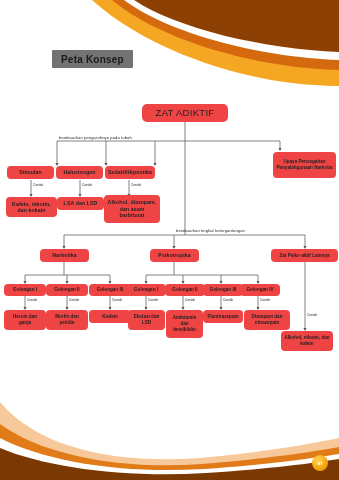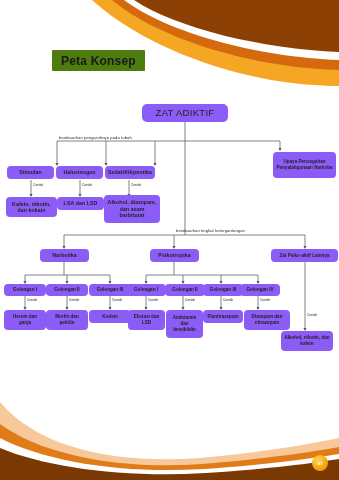--- a/index.html
+++ b/index.html
@@ -14,36 +14,36 @@
     position:absolute;inset:0;
     width:339px;height:480px;
     overflow:hidden;
     background:#ffffff;
   }
   .deco{position:absolute;left:0;top:0;width:339px;height:480px;pointer-events:none;}
 
   
   .peta{
     position:absolute;left:52px;top:50px;
-    background:#4d7c0f;
+    background:#737373;
     color:#1a1a1a;
-    font-size:12px;font-weight:bold;
+    font-size:10px;font-weight:bold;
     letter-spacing:.2px;
     padding:3.5px 9px 3.5px 9px;
     border-radius:1px;
     white-space:nowrap;
   }
 
   
   #diagram{position:absolute;left:0;top:0;width:339px;height:480px;}
   #lines{position:absolute;left:0;top:0;width:339px;height:480px;}
 
   .node{
     position:absolute;
-    background:#8b5cf6;
+    background:#ef4444;
     border-radius:4px;
     color:#231f20;
     text-align:center;
     display:flex;align-items:center;justify-content:center;
     box-sizing:border-box;
     line-height:1.25;
     padding:2px 3px;
   }
   .node.root{
     font-size:9.5px;letter-spacing:.3px;

